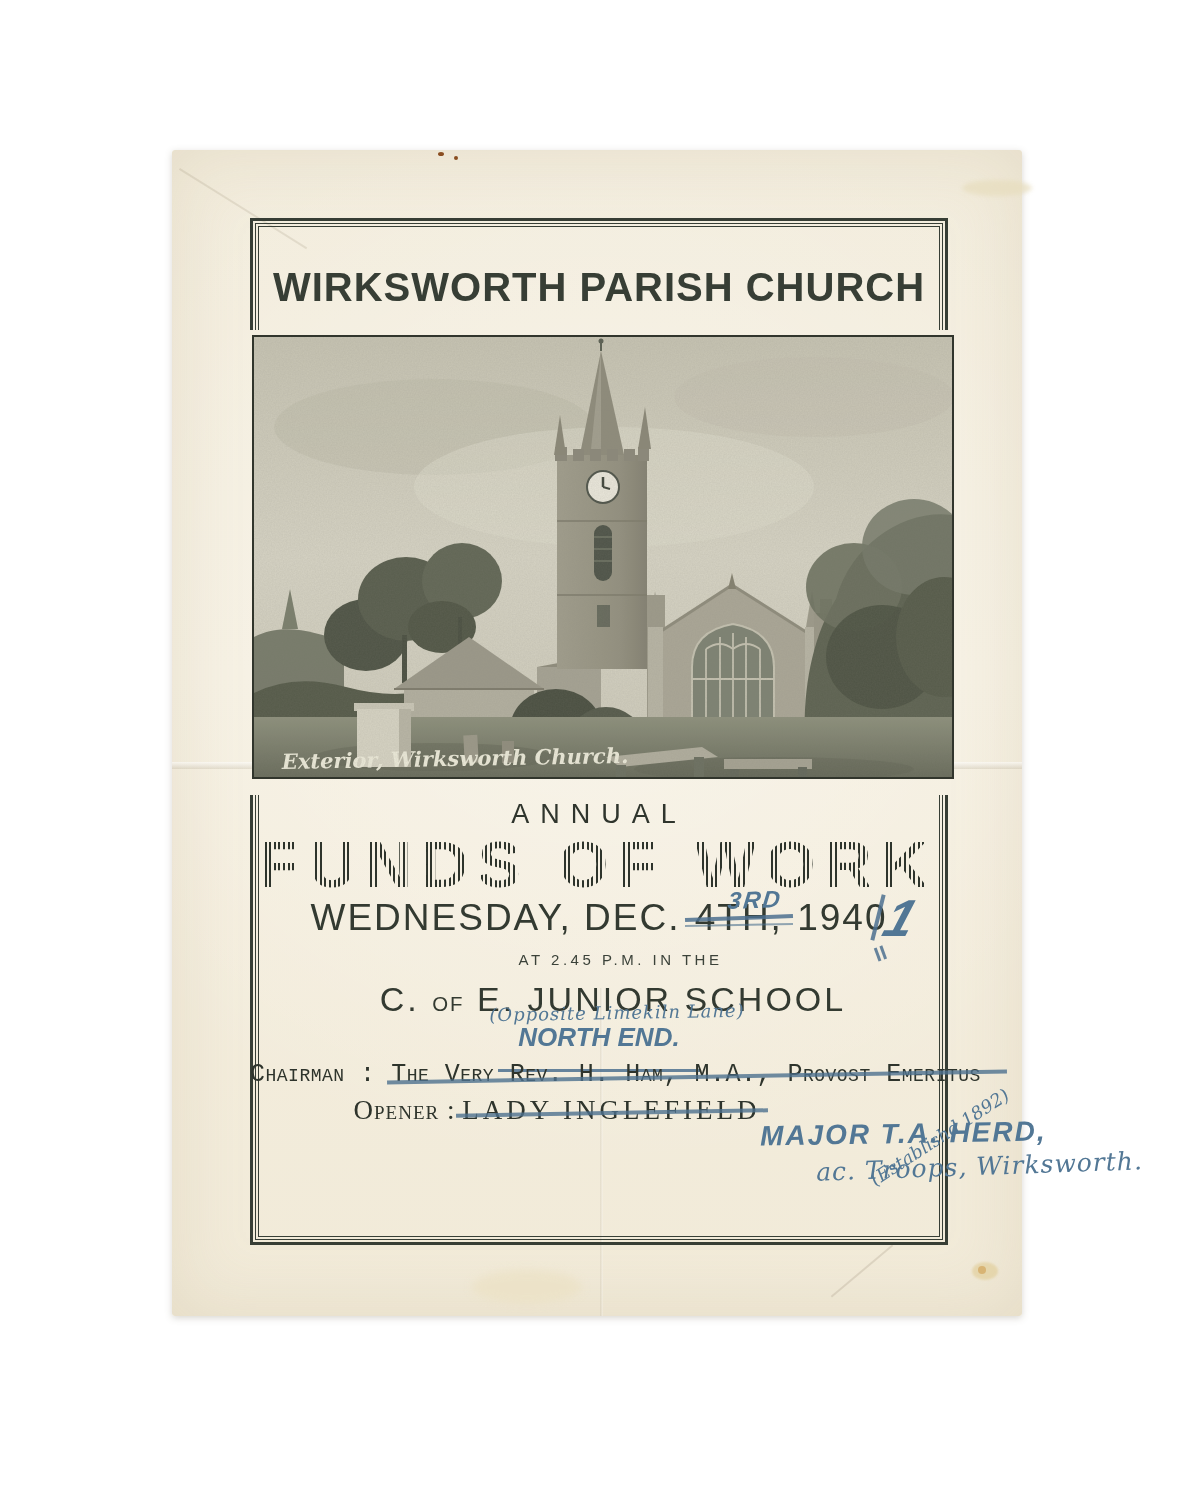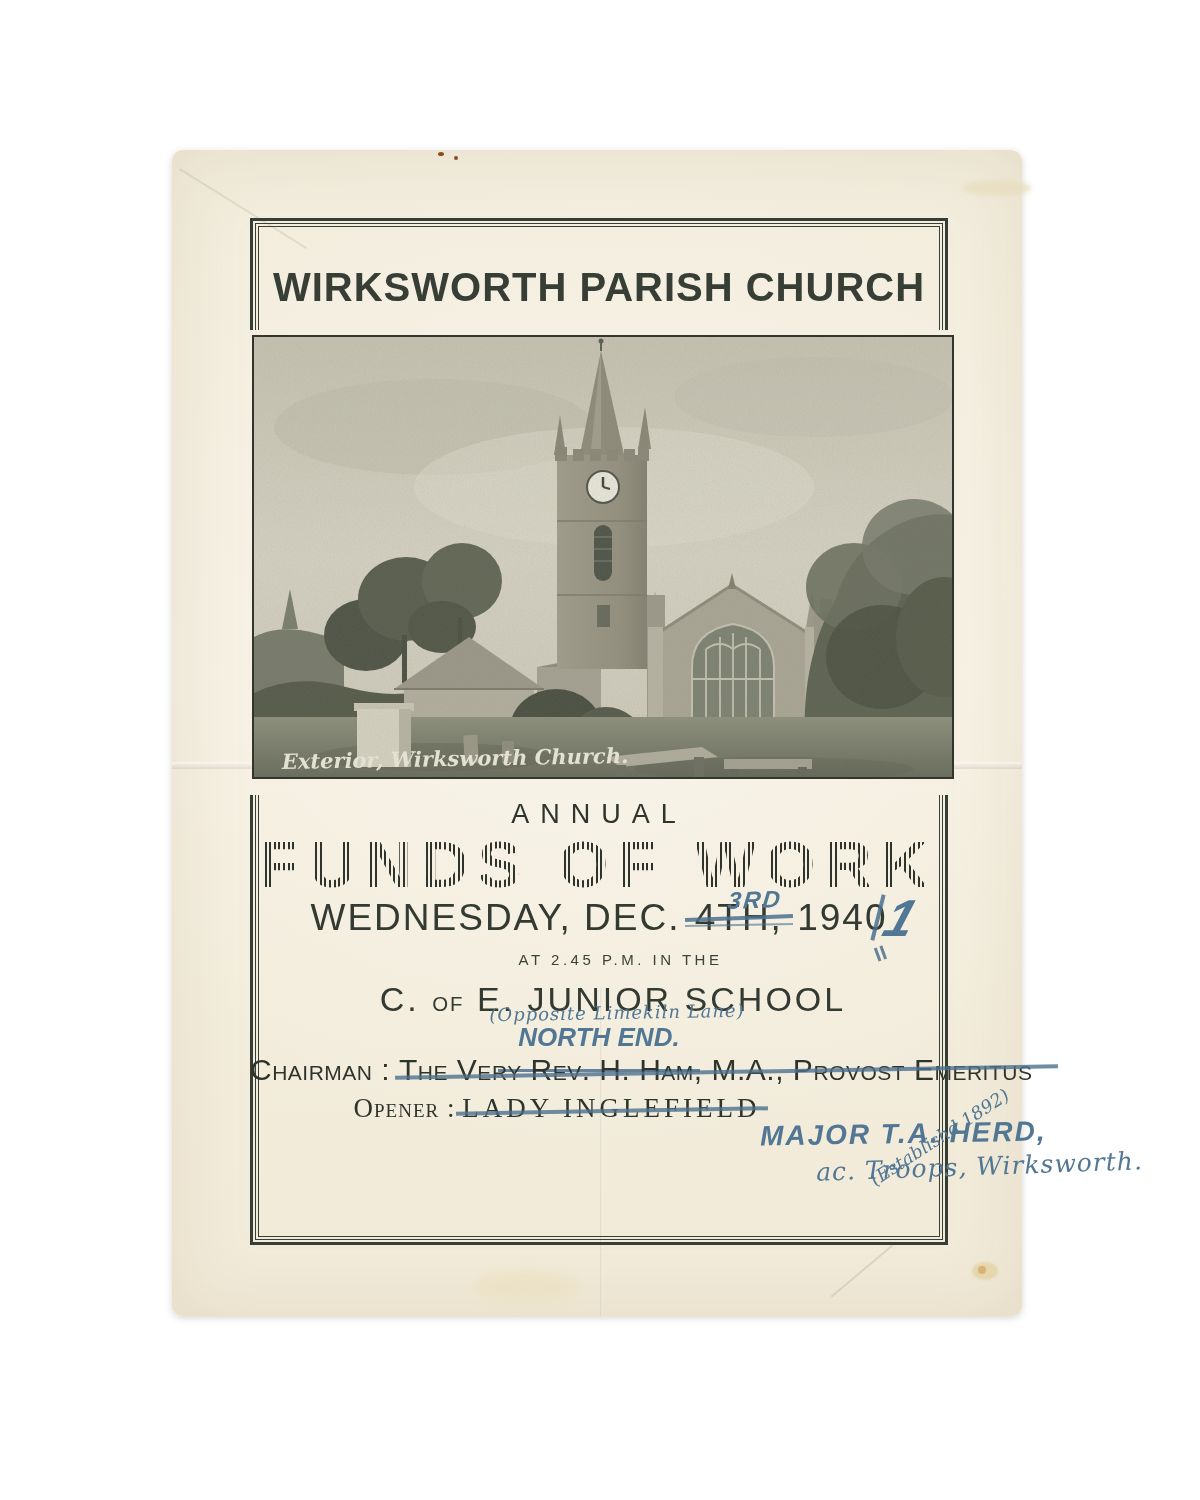--- a/index.html
+++ b/index.html
@@ -10,21 +10,21 @@
   }
   html,body{margin:0;padding:0;}
   body{width:1200px;height:1500px;background:#ffffff;font-family:"Liberation Sans",sans-serif;position:relative;overflow:hidden;}
 
   .paper{
     position:absolute;left:172px;top:150px;width:850px;height:1166px;
     background:
       radial-gradient(ellipse 120% 80% at 50% 40%, rgba(255,255,255,0.35), rgba(255,255,255,0) 60%),
       linear-gradient(180deg,#f2ecdc 0%,#f5efe0 45%,#f1ead8 100%);
     box-shadow:0 2px 7px rgba(100,90,70,0.25), inset 0 0 70px rgba(185,168,130,0.22);
-    border-radius:11px;
+    border-radius:3px;
   }
   
   .crease-h{position:absolute;left:0;top:612px;width:100%;height:7px;
     background:linear-gradient(180deg,rgba(255,255,255,0.55),rgba(125,112,88,0.16));}
   .crease-v{position:absolute;left:428px;top:838px;width:3px;height:328px;background:linear-gradient(90deg,rgba(125,112,88,0.12),rgba(255,255,255,0.3));}
   .crease-d1{position:absolute;left:8px;top:18px;width:150px;height:2px;background:rgba(125,112,88,0.15);transform:rotate(32deg);transform-origin:left top;}
   .crease-d2{position:absolute;left:650px;top:1120px;width:80px;height:2px;background:rgba(125,112,88,0.18);transform:rotate(-40deg);}
   .stain{position:absolute;border-radius:50%;}
   .stain.s1{left:790px;top:30px;width:70px;height:16px;background:#e7ddbd;opacity:.7;filter:blur(2px);}
   .stain.s2{left:800px;top:1112px;width:26px;height:18px;background:#dfc98e;opacity:.55;filter:blur(1px);}
@@ -81,21 +81,21 @@
   .venue-line{margin-top:12px;font-size:34px;letter-spacing:3px;transform:translateX(14px);color:#333a31;white-space:nowrap;}
   .venue-of{font-size:0.6em;text-transform:uppercase;letter-spacing:2px;}
   .road-line{margin-top:11px;font-size:30px;letter-spacing:4px;color:#3a4138;}
   .struck-road{position:relative;display:inline-block;}
   .struck-road::before,.struck-road::after{content:"";position:absolute;left:-12px;right:-14px;background:rgba(76,112,143,0.8);}
   .struck-road::before{top:42%;height:3px;transform:rotate(-1deg);}
   .struck-road::after{top:60%;height:2.5px;transform:rotate(-0.5deg);}
   .north-end{margin-top:3px;font-size:26px;}
   .north-end .hand-print{border-bottom:3px solid rgba(76,112,143,0.85);padding:0 20px 17px;}
 
-  .chairman-line{font-family:Liberation Sans, sans-serif;font-variant:small-caps;font-size:30px;letter-spacing:0.5px;color:#2e342c;white-space:nowrap;}
+  .chairman-line{margin-top:7px;font-family:Liberation Mono, monospace;font-variant:small-caps;font-size:25px;letter-spacing:0.5px;color:#2e342c;white-space:nowrap;}
   .struck-serif{position:relative;display:inline-block;}
   .struck-serif::before{content:"";position:absolute;left:-4px;right:-26px;top:50%;height:3.5px;background:rgba(76,112,143,0.8);transform:rotate(-1deg);}
   .opener-line{margin-top:6px;font-family:Liberation Serif, serif;font-size:27px;color:#2e342c;padding-right:84px;white-space:nowrap;}
   .opener-label{font-variant:small-caps;letter-spacing:1px;}
   .opener-name{letter-spacing:4px;position:relative;display:inline-block;}
   .opener-name::before{content:"";position:absolute;left:-6px;right:-8px;top:52%;height:4px;background:rgba(76,112,143,0.8);transform:rotate(-1deg);}
   .organized-1{margin-top:10px;font-size:17px;letter-spacing:2.5px;color:#3b4239;}
   .organized-2{margin-top:7px;font-size:17px;letter-spacing:2.5px;color:#3b4239;}
 
   

